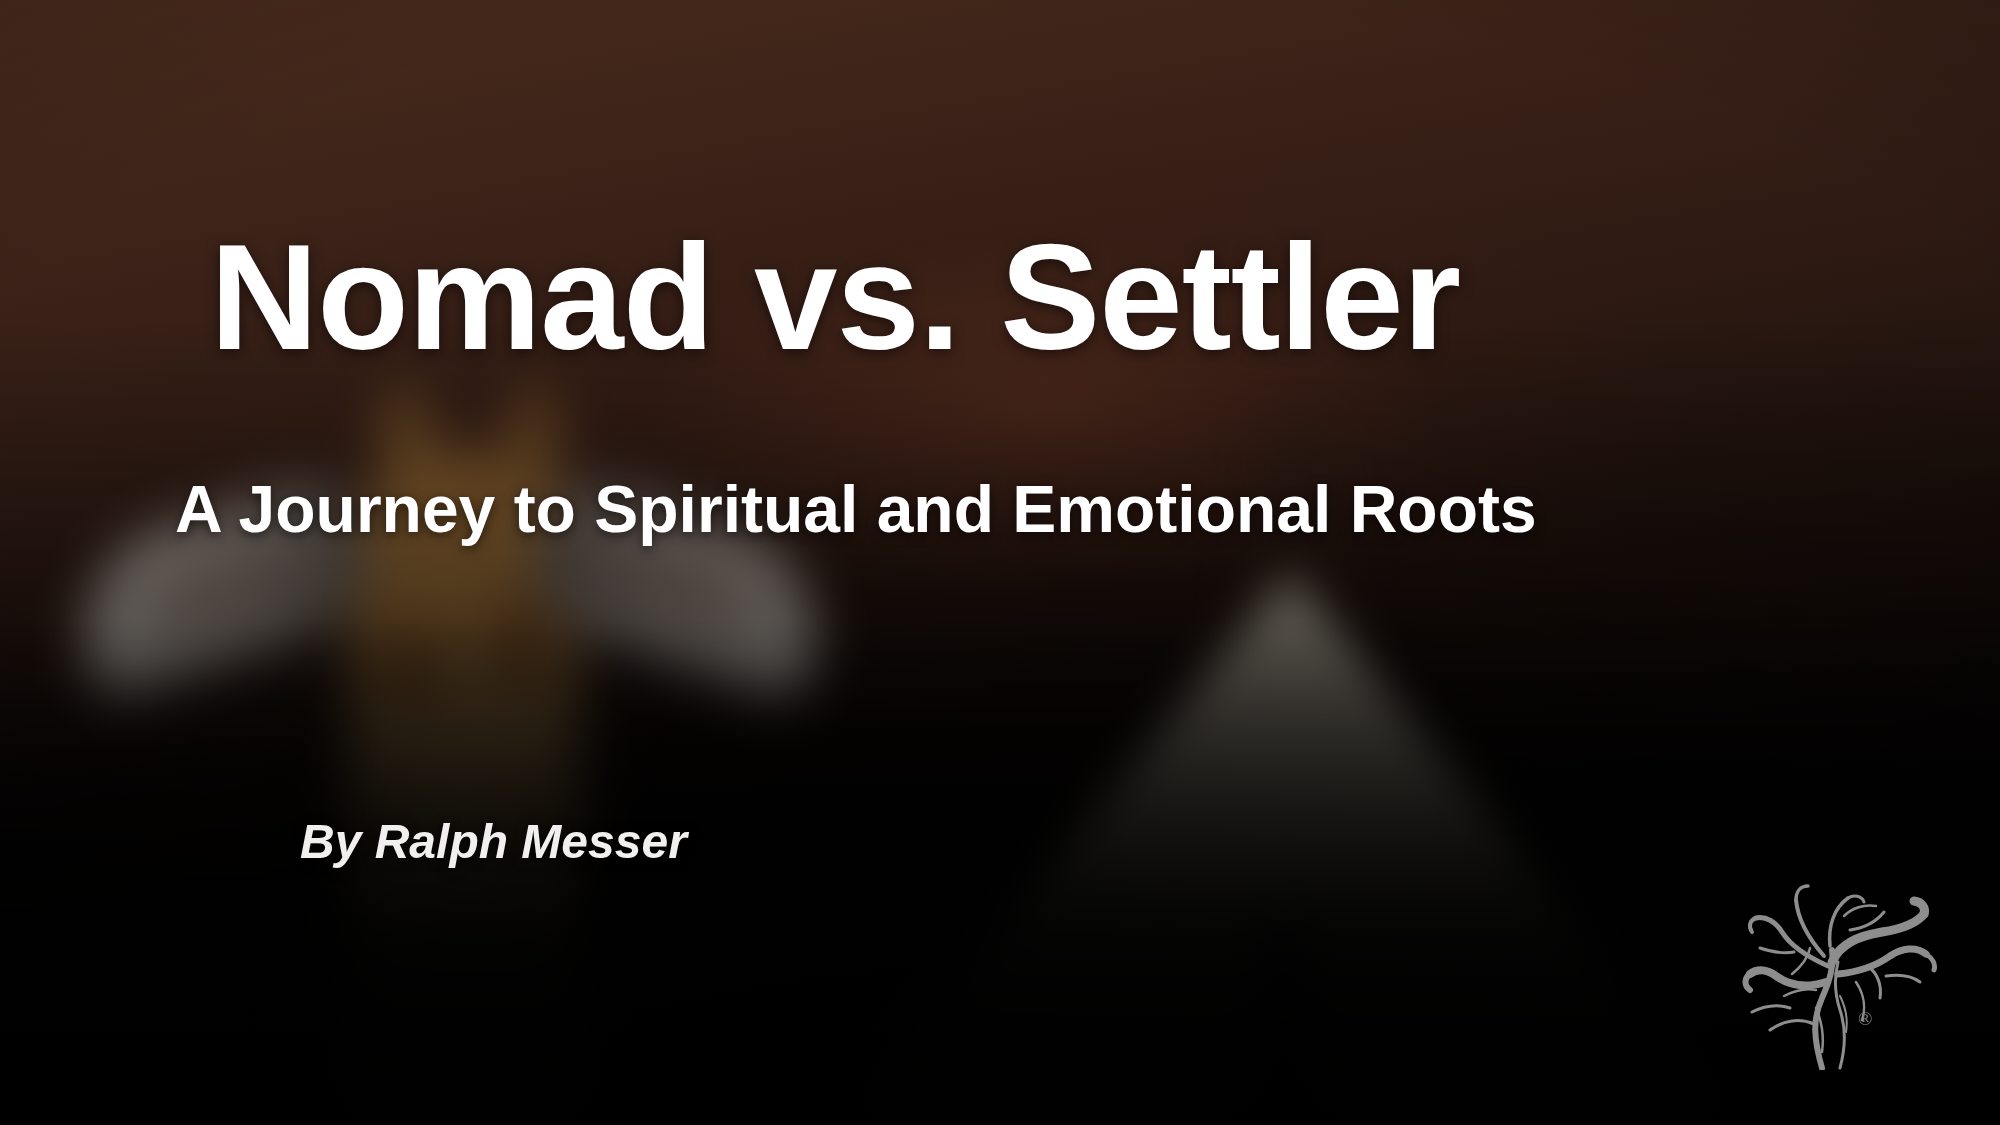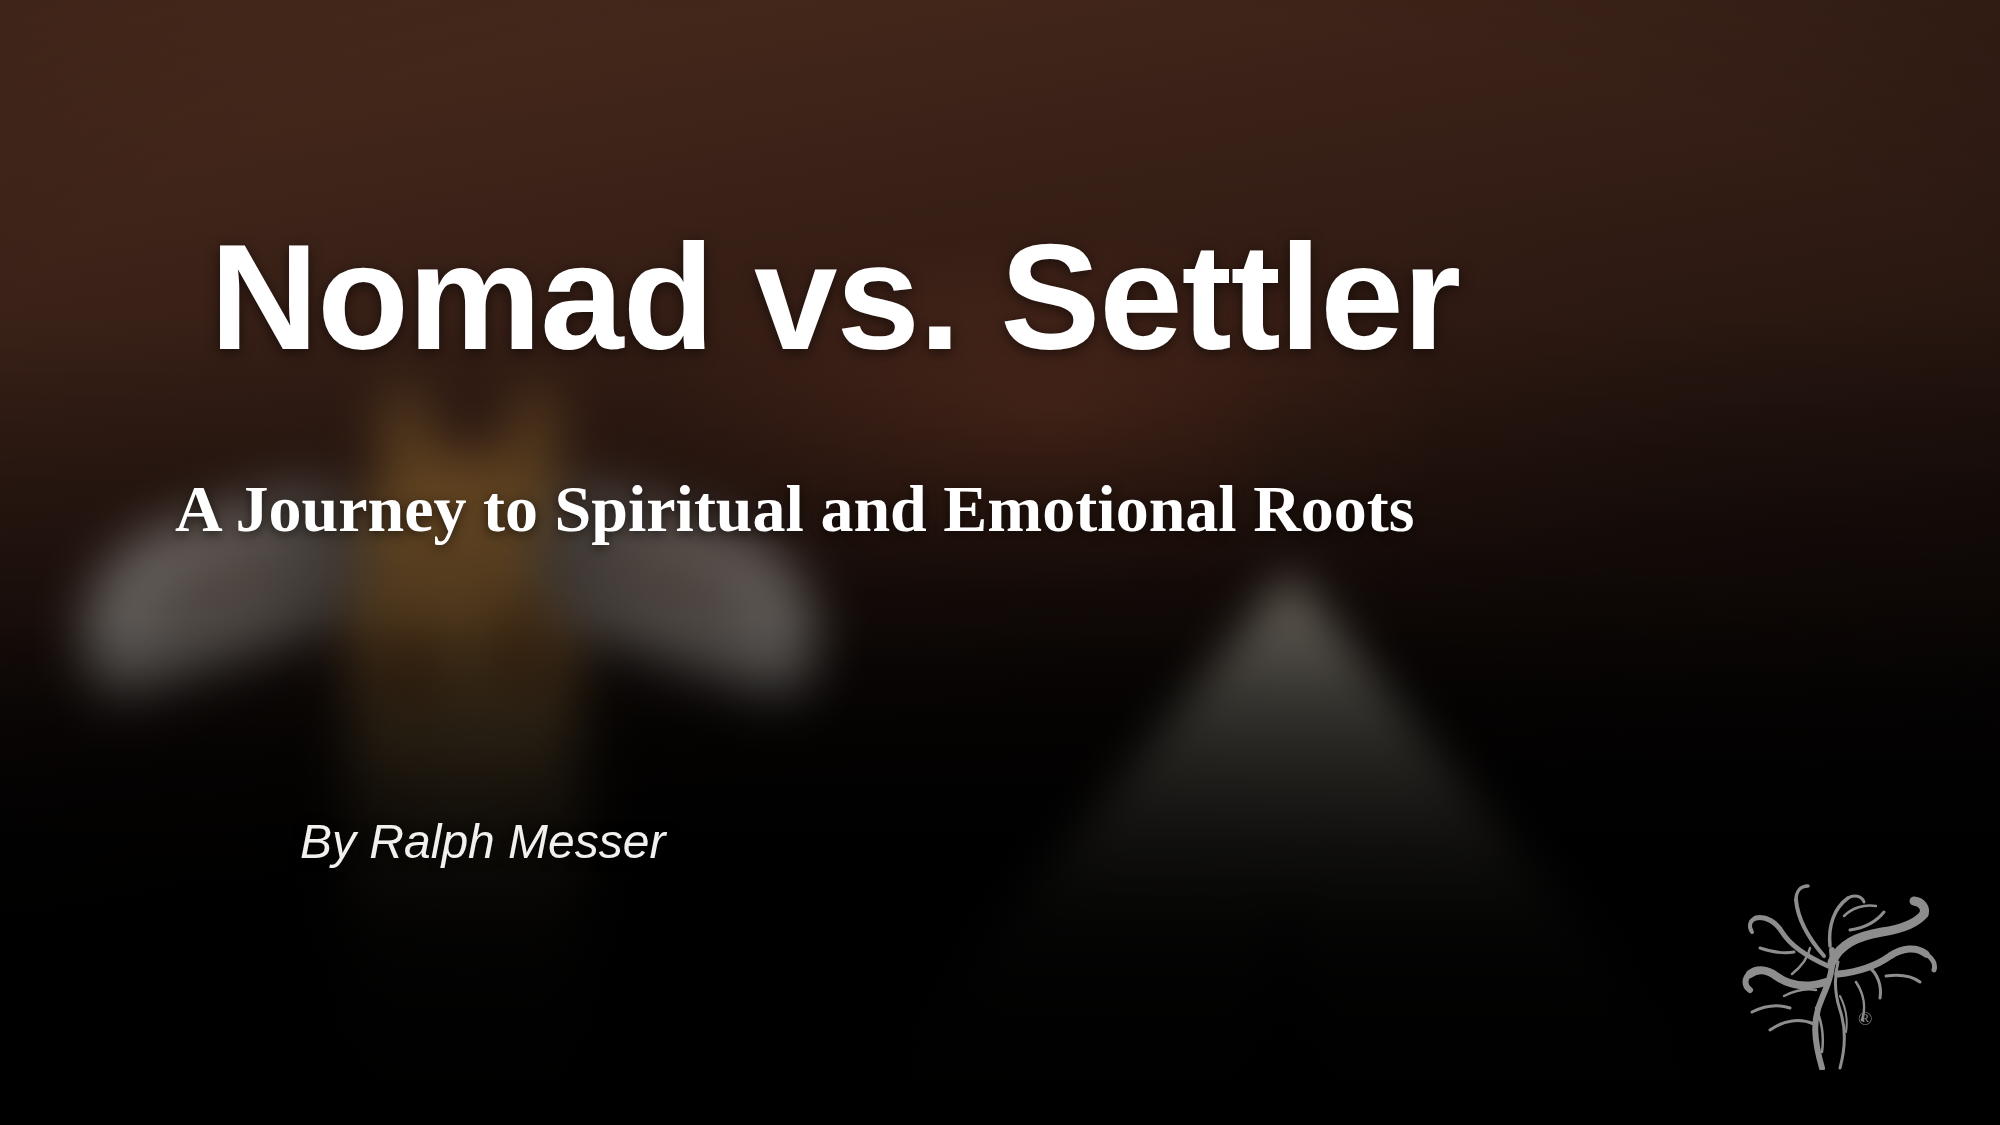--- a/index.html
+++ b/index.html
@@ -232,32 +232,31 @@
     left: 175px;
     top: 476px;
     margin: 0;
     font-size: 66px;
     line-height: 1.0;
     font-weight: bold;
     letter-spacing: 0px;
     color: #ffffff;
     text-shadow: 0 3px 12px rgba(0,0,0,0.60);
     white-space: nowrap;
-    font-family: Liberation Serif, serif;
   }
 
   .byline {
     position: absolute;
     left: 300px;
     top: 818px;
     margin: 0;
     font-size: 48px;
     line-height: 1.0;
     font-style: italic;
-    font-weight: normal;
+    font-weight: bold;
     color: #f2f0ee;
     text-shadow: 0 2px 12px rgba(0,0,0,0.75);
     white-space: nowrap;
   }
 
   
   .logo {
     position: absolute;
     right: 50px;
     bottom: 55px;

